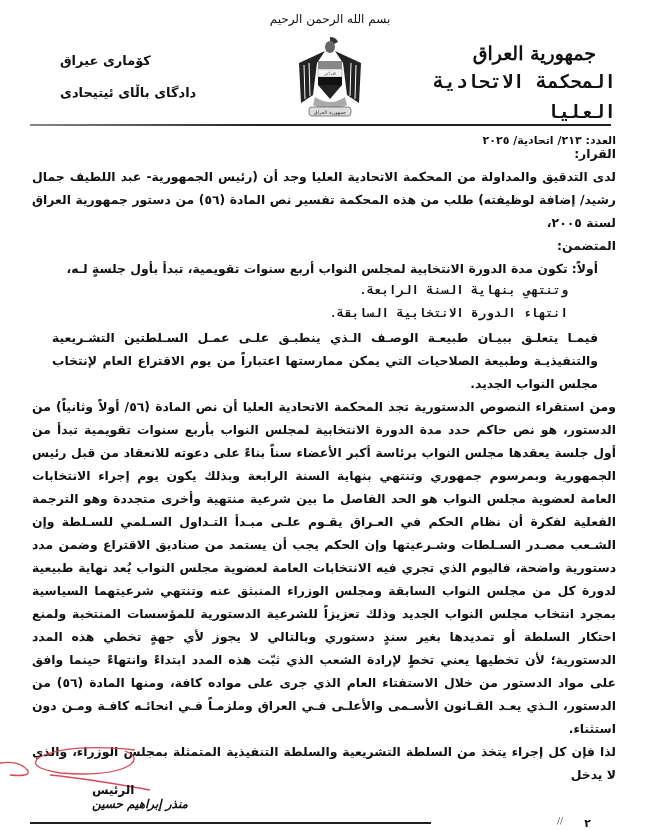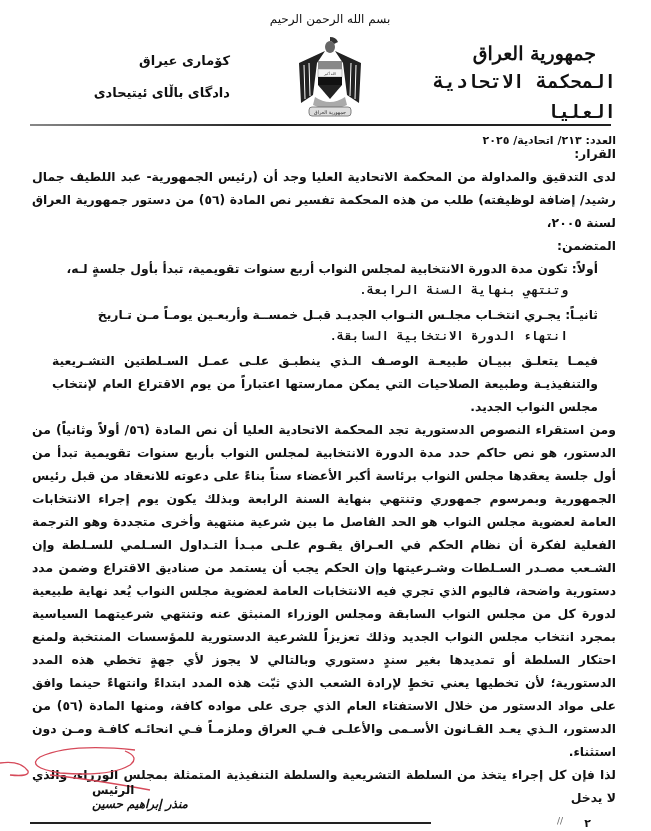--- a/index.html
+++ b/index.html
@@ -3,21 +3,21 @@
 <meta charset="utf-8">
 <style>
   html, body { margin: 0; padding: 0; background: #ffffff; }
   body { width: 651px; height: 831px; position: relative; overflow: hidden;
          font-family: "DejaVu Sans", sans-serif; color: #111; }
   .abs { position: absolute; }
   .header-right { right: 35px; top: 38px; width: 200px; text-align: right; direction: rtl; }
   .header-right .l1 { font-family: "DejaVu Serif", serif; font-weight: bold; font-size: 19px; line-height: 30px; margin-right: 20px; }
   .header-right .l2 { font-family: Liberation Mono, monospace; font-weight: bold; font-size: 19px; line-height: 30px; }
   .header-right .l3 { font-size: 11px; font-weight: bold; line-height: 22px; margin-top: 2px; }
-  .header-left { left: 60px; top: 45px; width: 170px; text-align: right; direction: rtl; }
+  .header-left { left: 60px; top: 45px; width: 170px; text-align: left; direction: rtl; }
   .header-left .l1, .header-left .l2 { font-weight: bold; font-size: 13px; line-height: 32px; }
   .basmala { left: 255px; top: 12px; width: 150px; text-align: center; font-family: "DejaVu Serif", serif; font-size: 12px; direction: rtl; }
   .emblem { left: 295px; top: 33px; width: 70px; height: 88px; }
   .rule-top { left: 30px; right: 40px; top: 124px; height: 2px; background: linear-gradient(to right, #888, #222 40%, #222); }
   .body-text { right: 35px; left: 32px; top: 142px; direction: rtl; text-align: justify; font-size: 12.4px; font-weight: bold; line-height: 23px; }
   .body-text p { margin: 0; text-align-last: right; }
   .body-text .indent { padding-right: 18px; margin-left: 20px; }
   .body-text .subcont { padding-right: 48px; font-family: Liberation Mono, monospace; }
   .sign { left: 92px; top: 783px; direction: rtl; font-weight: bold; font-size: 12px; }
   .sign .title { text-align: left; }
@@ -67,21 +67,20 @@
 </div>
 
 <div class="abs rule-top"></div>
 
 <div class="abs body-text">
   <p>القرار:</p>
   <p>لدى التدقيق والمداولة من المحكمة الاتحادية العليا وجد أن (رئيس الجمهورية- عبد اللطيف جمال رشيد/ إضافة لوظيفته) طلب من هذه المحكمة تفسير نص المادة (٥٦) من دستور جمهورية العراق لسنة ٢٠٠٥،</p>
   <p>المتضمن:</p>
   <p class="indent">أولاً: تكون مدة الدورة الانتخابية لمجلس النواب أربع سنوات تقويمية، تبدأ بأول جلسةٍ لـه،</p>
   <p class="subcont">وتنتهي بنهاية السنة الرابعة.</p>
-  <p class="indent">ثانيـاً: يجـري انتخـاب مجلـس النـواب الجديـد قبـل خمســة وأربعـين يومـاً مـن تـاريخ</p>
   <p class="subcont">انتهاء الدورة الانتخابية السابقة.</p>
   <p class="indent">فيمـا يتعلـق ببيـان طبيعـة الوصـف الـذي ينطبـق علـى عمـل السـلطتين التشـريعية والتنفيذيـة وطبيعة الصلاحيات التي يمكن ممارستها اعتباراً من يوم الاقتراع العام لإنتخاب مجلس النواب الجديد.</p>
   <p>ومن استقراء النصوص الدستورية تجد المحكمة الاتحادية العليا أن نص المادة (٥٦/ أولاً وثانياً) من الدستور، هو نص حاكم حدد مدة الدورة الانتخابية لمجلس النواب بأربع سنوات تقويمية تبدأ من أول جلسة يعقدها مجلس النواب برئاسة أكبر الأعضاء سناً بناءً على دعوته للانعقاد من قبل رئيس الجمهورية وبمرسوم جمهوري وتنتهي بنهاية السنة الرابعة وبذلك يكون يوم إجراء الانتخابات العامة لعضوية مجلس النواب هو الحد الفاصل ما بين شرعية منتهية وأخرى متجددة وهو الترجمة الفعلية لفكرة أن نظام الحكم في العـراق يقـوم علـى مبـدأ التـداول السـلمي للسـلطة وإن الشـعب مصـدر السـلطات وشـرعيتها وإن الحكم يجب أن يستمد من صناديق الاقتراع وضمن مدد دستورية واضحة، فاليوم الذي تجري فيه الانتخابات العامة لعضوية مجلس النواب يُعد نهاية طبيعية لدورة كل من مجلس النواب السابقة ومجلس الوزراء المنبثق عنه وتنتهي شرعيتهما السياسية بمجرد انتخاب مجلس النواب الجديد وذلك تعزيزاً للشرعية الدستورية للمؤسسات المنتخبة ولمنع احتكار السلطة أو تمديدها بغير سندٍ دستوري وبالتالي لا يجوز لأي جهةٍ تخطي هذه المدد الدستورية؛ لأن تخطيها يعني تخطٍ لإرادة الشعب الذي ثبّت هذه المدد ابتداءً وانتهاءً حينما وافق على مواد الدستور من خلال الاستفتاء العام الذي جرى على مواده كافة، ومنها المادة (٥٦) من الدستور، الـذي يعـد القـانون الأسـمى والأعلـى فـي العراق وملزمـاً فـي انحائـه كافـة ومـن دون استثناء.</p>
   <p>لذا فإن كل إجراء يتخذ من السلطة التشريعية والسلطة التنفيذية المتمثلة بمجلس الوزراء، والذي لا يدخل</p>
 </div>
 
 <svg class="abs scribble" viewBox="0 0 170 60">
   <path d="M135 5 Q70 -2 40 12 Q25 22 60 28 Q110 32 130 20 Q140 12 125 6 M0 18 Q20 15 28 26 Q30 32 10 30 M50 30 Q90 34 150 45" fill="none" stroke="#d64a5a" stroke-width="1.3"></path>
 </svg>
 

